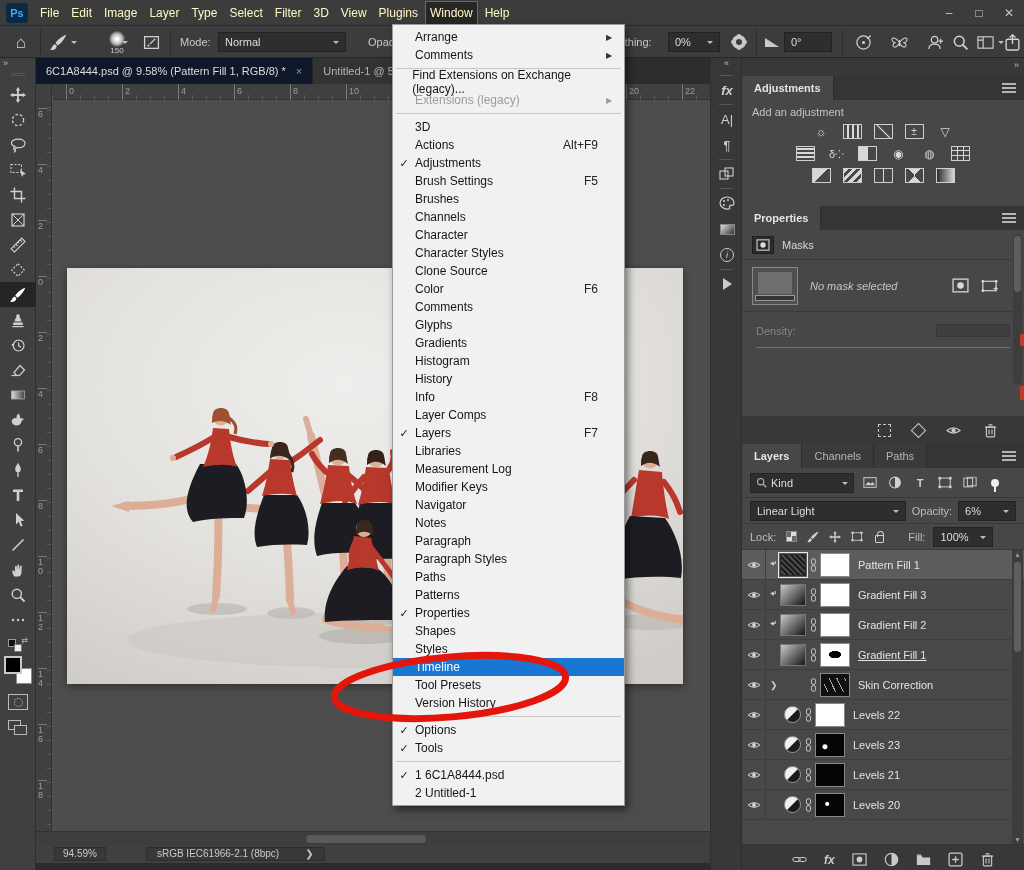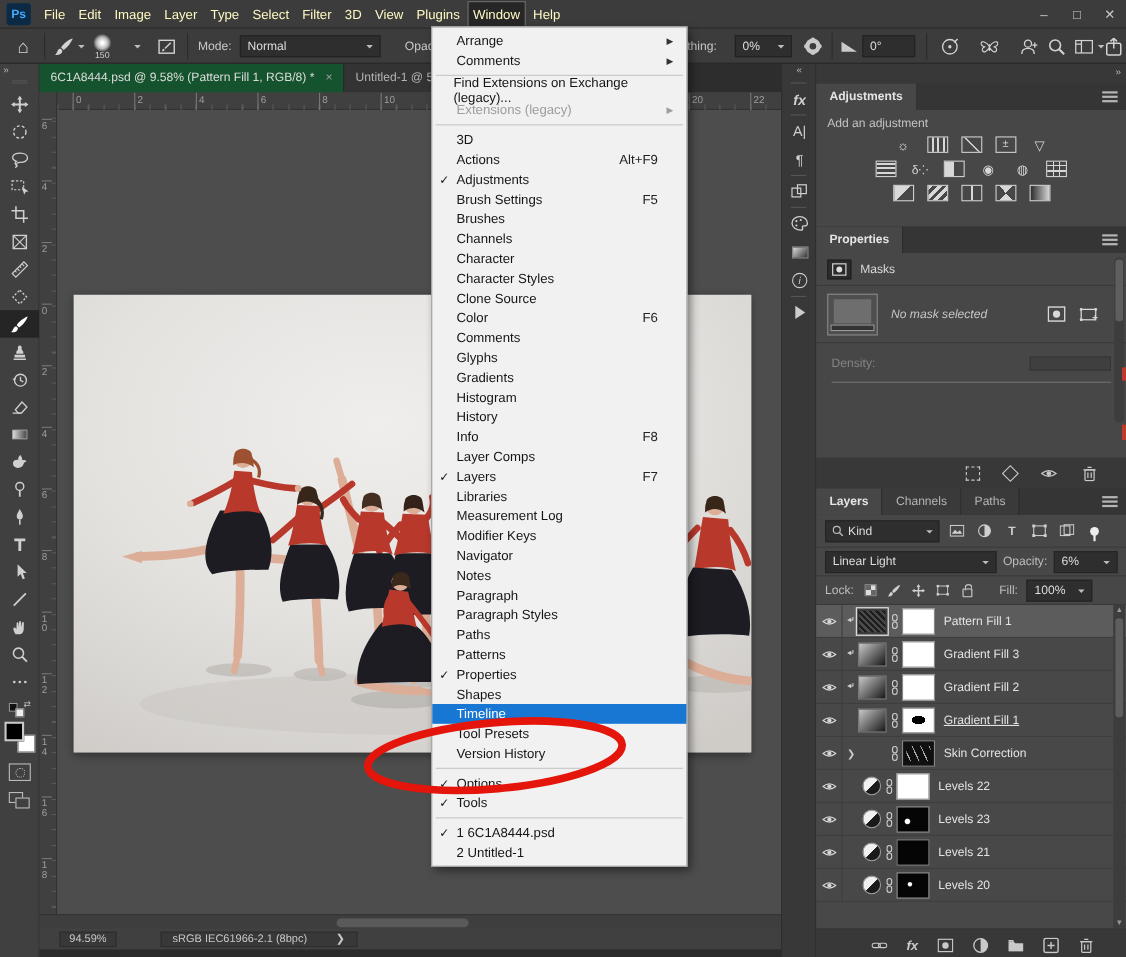--- a/index.html
+++ b/index.html
@@ -57,21 +57,21 @@
 .qmask{width:20px;height:16px;border:1px solid #bbb;margin:6px auto;display:flex;align-items:center;justify-content:center}
 .qmask i{display:block;width:9px;height:9px;border:1px dotted #bbb;border-radius:50%}
 .scrmode{position:relative;width:20px;height:16px;margin:10px auto}
 .scrmode i{position:absolute;display:block;width:13px;height:10px;border:1px solid #bbb}
 .scrmode i:last-child{left:6px;top:5px;background:#404040}
 
 
 .docarea{position:absolute;left:36px;top:58px;width:674px;height:812px;background:var(--paste)}
 .tabsbar{position:absolute;left:0;top:0;width:100%;height:26px;background:var(--tabbar);display:flex}
 .dtab{height:26px;display:flex;align-items:center;padding:0 10px;font-size:11px;color:#b3b3b3;background:#333;border-right:1px solid #262626;white-space:nowrap;overflow:hidden}
-.dtab.active{background:#14532d;color:#dcdcdc}
+.dtab.active{background:#0f172a;color:#dcdcdc}
 .dtab .x{margin-left:10px;color:#9a9a9a;font-size:11px}
 .rulerrow{position:absolute;left:0;top:26px;width:100%;height:16px;background:#404040;border-bottom:1px solid #313131}
 .corner{position:absolute;left:0;top:0;width:16px;height:16px;background:#404040;border-right:1px solid #313131}
 .hruler{position:absolute;left:16px;top:0;right:0;height:16px;display:flex;padding-left:14px;overflow:hidden;
   background:repeating-linear-gradient(90deg,#5a5a5a 0 1px,transparent 1px 14px);background-position:14px 0;background-size:100% 5px;background-repeat:repeat-x;background-position-y:11px}
 .hnum{width:56px;flex:none;font-size:9px;color:#9d9d9d;border-left:1px solid #777;padding-left:2px;line-height:14px}
 .canvaswrap{position:absolute;left:0;top:42px;width:100%;height:731px;overflow:hidden}
 .vruler{position:absolute;left:0;top:0;width:16px;height:100%;background:#404040;border-right:1px solid #313131;padding-top:8px;overflow:hidden;
   background-image:repeating-linear-gradient(0deg,#5a5a5a 0 1px,transparent 1px 14px);background-size:5px 100%;background-repeat:repeat-y;background-position:11px 8px}
 .vnum{height:56px;font-size:9px;color:#9d9d9d;border-top:1px solid #777;width:9px;margin-left:2px;word-break:break-all;line-height:9px;padding-top:1px}
@@ -442,21 +442,21 @@
     <div class="ob-btn" style="left:8px;width:26px">
         <span class="home-glyph">⌂</span>
       </div>
     <div class="ob-sep" style="left:40px"></div>
     <div class="ob-btn" style="left:46px;width:34px">
         <svg class="obi">
           <use href="#i-brush"></use>
         </svg>
         <span class="chev"></span>
       </div>
-    <div class="brush-preview" style="left:80px;width:26px">
+    <div class="brush-preview" style="left:104px;width:26px">
       <span class="bp-circle"></span>
       <span class="bp-num">150</span>
     </div>
     <div class="ob-btn" style="left:116px;width:14px">
         <span class="chev"></span>
       </div>
     <div class="ob-btn" style="left:138px;width:26px">
         <svg class="obi" viewBox="0 0 16 16">
           <rect x="1.5" y="2.5" width="13" height="11" stroke="currentColor" stroke-width="1.2"></rect>
           <path d="M11.5 4.5 L6.5 9.5 M6 10.5 L4.5 11.5 L5.5 10" stroke="currentColor" stroke-width="1.2"></path>
@@ -1529,20 +1529,27 @@
       </div>
 
       <div class="w-item">
         <span class="chk">✓</span>
         <span class="lbl">Shapes</span>
         <span class="sp"></span>
         <span class="sc"></span>
         <span class="sub">▶</span>
       </div>
 
+      <div class="w-item">
+        <span class="chk">✓</span>
+        <span class="lbl">Styles</span>
+        <span class="sp"></span>
+        <span class="sc"></span>
+        <span class="sub">▶</span>
+      </div>
 
 
       <div class="w-item highlighted">
         <span class="chk">✓</span>
         <span class="lbl">Timeline</span>
         <span class="sp"></span>
         <span class="sc"></span>
         <span class="sub">▶</span>
       </div>
 

